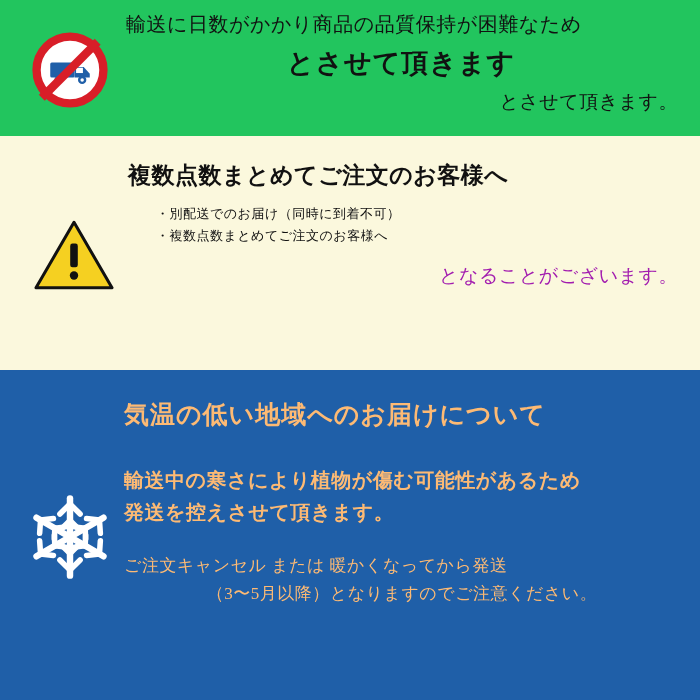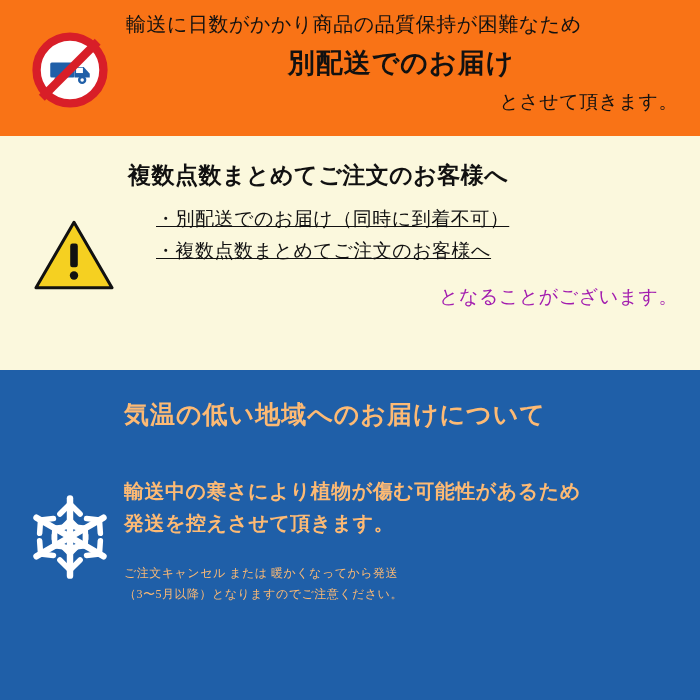--- a/index.html
+++ b/index.html
@@ -16,21 +16,21 @@
   .page {
     width: 700px;
     height: 700px;
     position: relative;
     display: flex;
     flex-direction: column;
   }
 
   
   .sec-okinawa {
-    background: #f97316;
+    background: #22c55e;
     height: 136px;
     display: flex;
     align-items: flex-start;
     box-sizing: border-box;
     padding: 12px 16px 0 16px;
   }
   .okinawa-icon-wrap {
     width: 108px;
     flex: 0 0 108px;
     display: flex;
@@ -96,25 +96,24 @@
     font-size: 19px;
     color: #111111;
     margin-top: 20px;
     letter-spacing: 0.5px;
   }
   .multi-bullets {
     margin-top: 12px;
     padding-left: 28px;
   }
   .multi-bullet {
-    font-size: 19px;
+    font-size: 13px;
     color: #111111;
     line-height: 1.7;
     letter-spacing: 0.5px;
-    text-decoration: underline;
   }
   .multi-foot {
     font-size: 19px;
     color: #a21caf;
     text-align: right;
     margin-top: 16px;
     letter-spacing: 0.5px;
   }
 
   
@@ -140,30 +139,30 @@
   .cold-title {
     font-size: 25px;
     font-weight: bold;
     letter-spacing: 1px;
     margin-top: 14px;
   }
   .cold-p1 {
     font-size: 20px;
     font-weight: bold;
     line-height: 1.5;
-    margin-top: 45px;
+    margin-top: 34px;
     letter-spacing: 0.5px;
   }
   .cold-p2 {
     font-size: 19px;
     margin-top: 6px;
     letter-spacing: 0.5px;
   }
   .cold-p3 {
-    font-size: 12px;
+    font-size: 17px;
     line-height: 1.55;
     margin-top: 26px;
     letter-spacing: 0.5px;
   }
 
   
   .icon-svg { display: block; }
 </style>
 </head>
 <body>
@@ -181,21 +180,21 @@
           <circle cx="35" cy="63" r="5.5" fill="#1f5fa8"></circle>
           <circle cx="35" cy="63" r="2.3" fill="#ffffff"></circle>
           <circle cx="66" cy="63" r="5.5" fill="#1f5fa8"></circle>
           <circle cx="66" cy="63" r="2.3" fill="#ffffff"></circle>
         </g>
         <rect x="44" y="-2" width="11" height="104" fill="#d81e28" transform="rotate(45 50 50)"></rect>
       </svg>
     </div>
     <div class="okinawa-text">
       <div class="ok-line1">輸送に日数がかかり商品の品質保持が困難なため</div>
-      <div class="ok-line2">別配送でのお届け</div>
+      <div class="ok-line2">とさせて頂きます</div>
       <div class="ok-line3">とさせて頂きます。</div>
     </div>
   </section>
 
   <section class="sec-multi">
     <div class="multi-icon-wrap">
       <svg class="icon-svg" width="84" height="76" viewBox="0 0 110 100">
         <path d="M55 7 L105 93 H5 Z" fill="#f5d021" stroke="#111111" stroke-width="4" stroke-linejoin="round"></path>
         <rect x="50" y="35" width="10" height="31" rx="3" fill="#111111"></rect>
         <circle cx="55" cy="77" r="5.5" fill="#111111"></circle>
@@ -251,17 +250,17 @@
           <line x1="33.5" y1="59.5" x2="45" y2="61"></line>
           <line x1="33.5" y1="59.5" x2="33" y2="48"></line>
         </g>
       </svg>
     </div>
     <div class="cold-text">
       <div class="cold-title">気温の低い地域へのお届けについて</div>
       <div class="cold-p1">輸送中の寒さにより植物が傷む可能性があるため</div>
       <div class="cold-p1" style="margin-top:2px;">発送を控えさせて頂きます。</div>
       <div class="cold-p3">ご注文キャンセル または 暖かくなってから発送</div>
-      <div class="cold-p3" style="margin-top:2px;">（3〜5月以降）となりますのでご注意ください。</div>
+      <div class="cold-p3" style="margin-top:2px;text-align:center;">（3〜5月以降）となりますのでご注意ください。</div>
     </div>
   </section>
 
 </div>
 
 </body></html>

